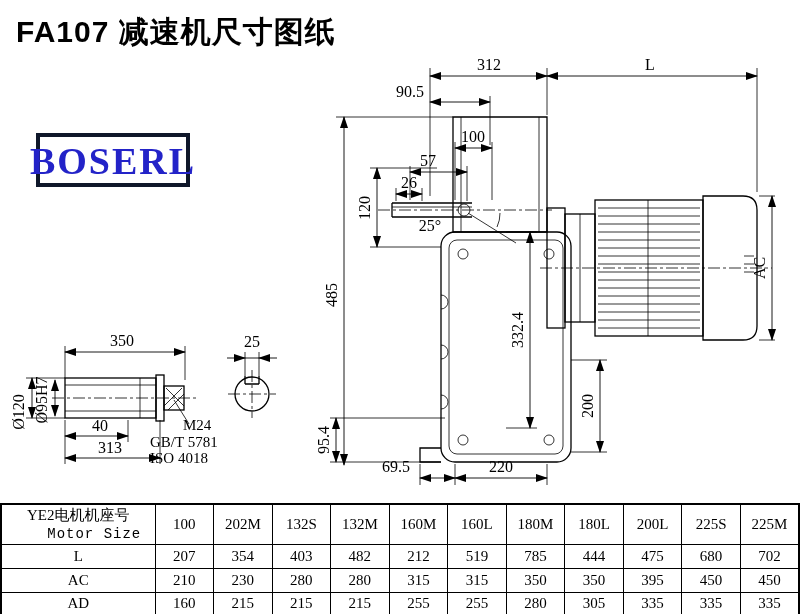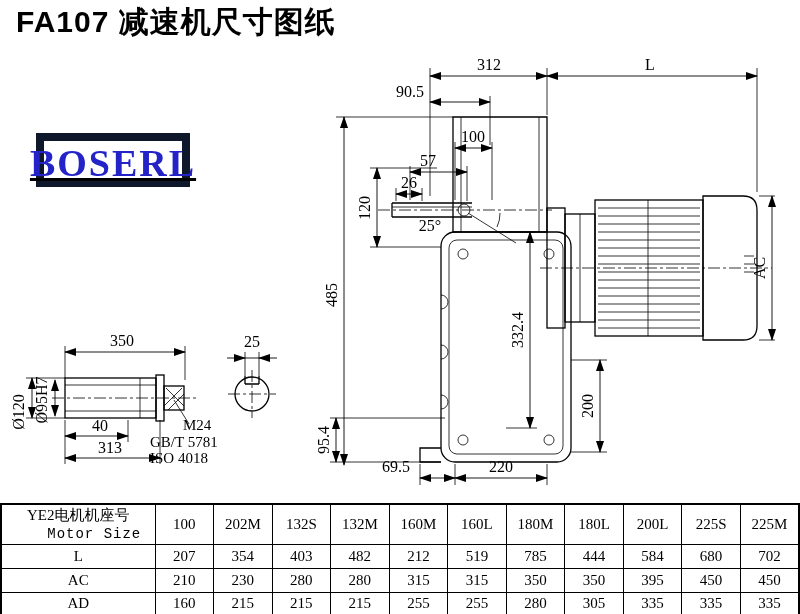--- a/index.html
+++ b/index.html
@@ -1,22 +1,22 @@
 <!DOCTYPE html>
 <html><head>
 <meta charset="utf-8">
 <style>
   * { margin:0; padding:0; box-sizing:border-box; }
   html,body { width:800px; height:614px; background:#fff; overflow:hidden; position:relative;
               font-family:"Liberation Sans", sans-serif; color:#000; }
-  .title { position:absolute; left:16px; top:2px; font-size:30px; font-weight:bold;
+  .title { position:absolute; left:16px; top:12px; font-size:30px; font-weight:bold;
            letter-spacing:1px; white-space:nowrap; }
   .logo-box { position:absolute; left:36px; top:133px; width:154px; height:54px;
-              border:8px solid #0f172a; background:#fff; display:flex;
-              align-items:flex-start; justify-content:center;text-decoration:underline; }
+              border:4px solid #0f172a; background:#fff; display:flex;
+              align-items:flex-end; justify-content:center; }
   .logo-box span { font-family:"Liberation Serif", serif; font-size:38px; font-weight:600;
                    color:#2323c8; letter-spacing:2px; }
   svg.drawing { position:absolute; left:0; top:0; }
   .obj  { stroke:#000; stroke-width:1.3; fill:none; }
   .thin { stroke:#000; stroke-width:0.8; fill:none; }
   .dim  { stroke:#000; stroke-width:0.9; fill:none; }
   .cl   { stroke:#000; stroke-width:0.8; fill:none; stroke-dasharray:12 3 3 3; }
   text.dimtxt { font-family:"Liberation Serif", serif; font-size:16px; fill:#000; stroke:none; }
   text.dimtxt.sm { font-size:15px; }
   .table-wrap { position:absolute; left:0; top:503px; width:800px; height:126px; overflow:hidden; }
@@ -205,21 +205,21 @@
       <tr class="row">
         <td>L</td>
         <td>207</td>
         <td>354</td>
         <td>403</td>
         <td>482</td>
         <td>212</td>
         <td>519</td>
         <td>785</td>
         <td>444</td>
-        <td>584</td>
+        <td>475</td>
         <td>680</td>
         <td>702</td>
       </tr>
       <tr class="row">
         <td>AC</td>
         <td>210</td>
         <td>230</td>
         <td>280</td>
         <td>280</td>
         <td>315</td>

